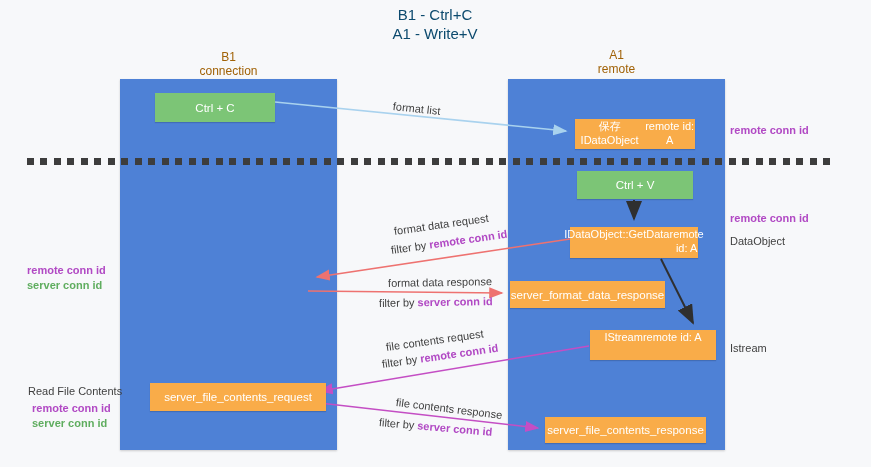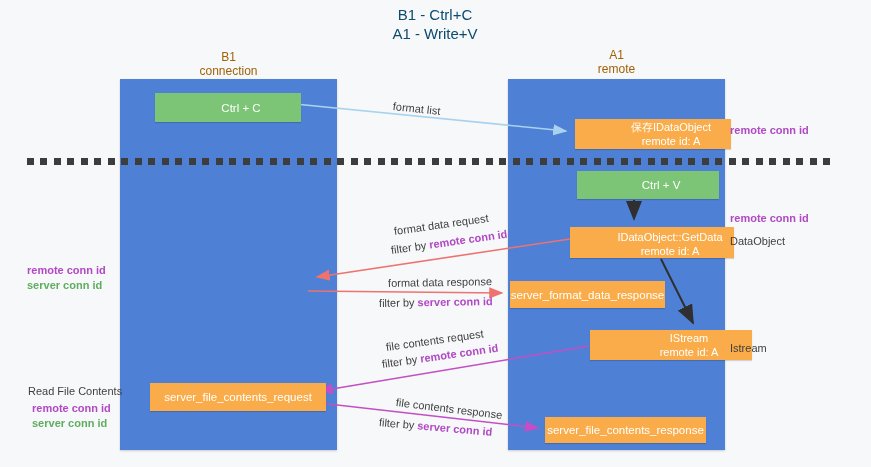--- a/index.html
+++ b/index.html
@@ -6,23 +6,23 @@
   .stage{position:relative;width:871px;height:467px;background:#f7f8fa;overflow:hidden;
          font-family:"Liberation Sans",sans-serif;}
   .abs{position:absolute;}
   .title{left:335px;top:5px;width:200px;text-align:center;font-size:15px;line-height:19px;color:#0c4a6e;}
   .lane-header{width:217px;text-align:center;font-size:12px;line-height:14px;color:#a16207;}
   .lane{width:217px;top:79px;height:371px;background:#4e81d6;box-shadow:0 1px 2px rgba(0,0,0,.18);}
   .dashes{left:27px;top:158px;width:803px;height:7px;
           background:repeating-linear-gradient(90deg,#3d3d3d 0 7px,transparent 7px 13.5px);}
   .node{color:#fff;text-align:center;box-shadow:0 1px 1px rgba(0,0,0,.15);}
   .node.orange{background:#f9ac49;}
-  .node.green{background:#7cc576;padding-left:26px;}
+  .node.green{background:#7cc576;}
   .one{font-size:11.5px;display:flex;align-items:center;justify-content:center;}
-  .two{font-size:11px;line-height:14px;display:flex;flex-direction:column;justify-content:center;padding-left:36px;}
+  .two{font-size:11px;line-height:14px;display:flex;justify-content:center;}
   .alabel{font-size:11px;color:#3f3f3f;white-space:nowrap;transform-origin:left center;}
   .purple{color:#b149c4;font-weight:bold;}
   .greenTxt{color:#5fad5f;font-weight:bold;}
   .plain{color:#3f3f3f;}
   .side{font-size:11px;white-space:nowrap;}
   svg.arrows{position:absolute;left:0;top:0;z-index:2;}
   .z3{z-index:3;}
   .z4{z-index:4;}
 </style>
 </head>
@@ -79,21 +79,21 @@
 
   <div class="abs node orange two z3" style="left:575px;top:119px;width:120px;height:30px;">
     <div>保存IDataObject</div>
     <div>remote id: A</div>
   </div>
 
   <div class="abs node green one z3" style="left:577px;top:171px;width:116px;height:28px;">
     <span>Ctrl + V</span>
   </div>
 
-  <div class="abs node orange two z3" style="left:570px;top:227px;width:128px;height:31px;justify-content:flex-end;">
+  <div class="abs node orange two z3" style="left:570px;top:227px;width:128px;height:31px;">
     <div>IDataObject::GetData</div>
     <div>remote id: A</div>
   </div>
 
 
   <div class="abs node orange one z3" style="left:510px;top:281px;width:155px;height:27px;">
     <span>server_format_data_response</span>
   </div>
 
   <div class="abs node orange two z3" style="left:590px;top:330px;width:126px;height:30px;">

